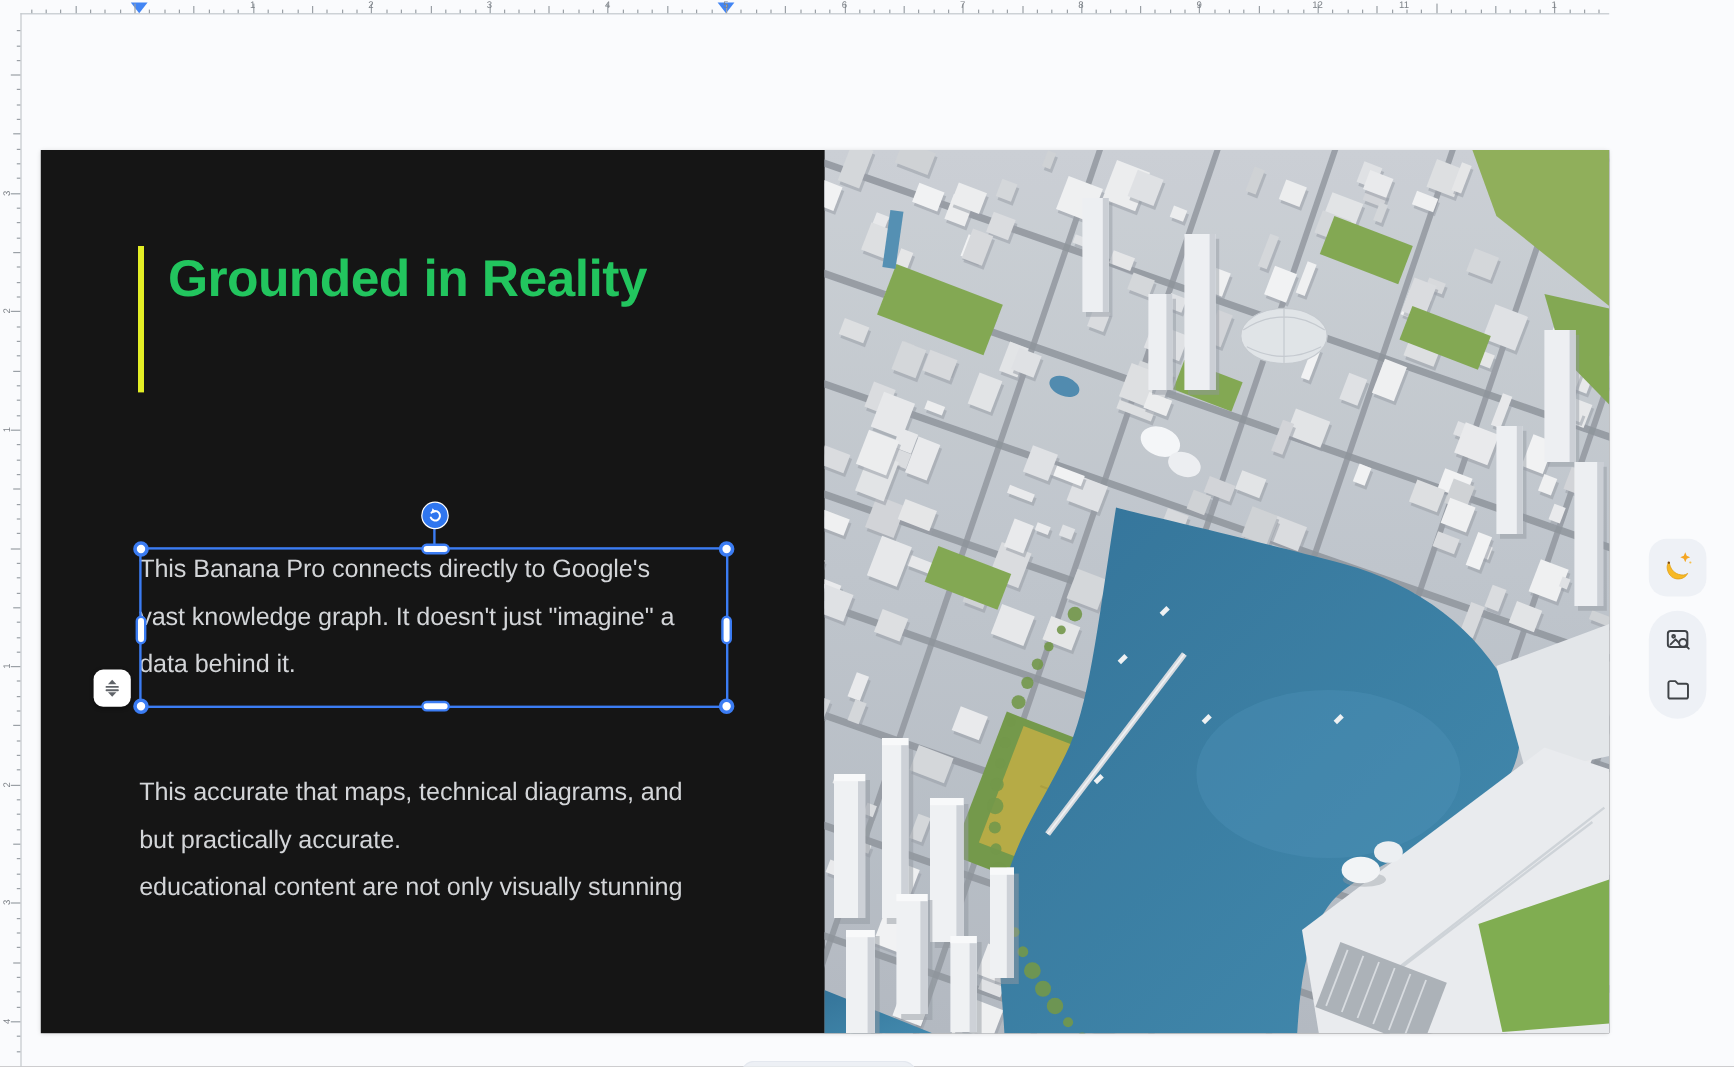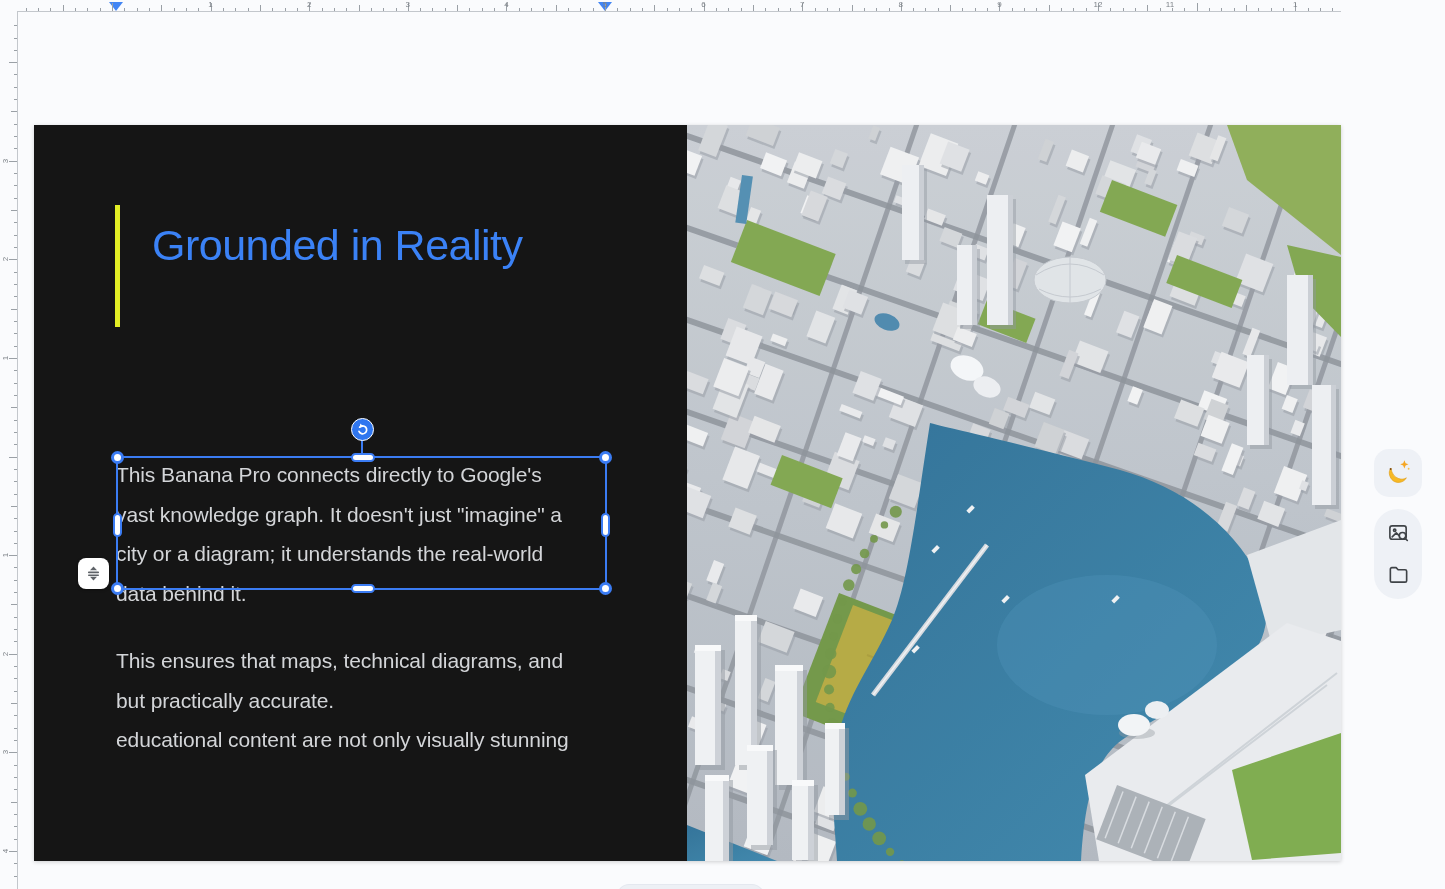--- a/index.html
+++ b/index.html
@@ -15,22 +15,22 @@
   .tick-h{position:absolute;width:1px;background:#9aa0a6;}
   .tick-v{position:absolute;height:1px;background:#9aa0a6;}
   .rnum-h{position:absolute;top:0;font-size:8px;line-height:10px;color:#7d8288;transform:translateX(-50%);}
   .rnum-v{position:absolute;left:0px;width:12px;text-align:center;font-size:8px;line-height:10px;color:#7d8288;transform:translateY(-50%) rotate(-90deg);}
   .indent-marker{position:absolute;top:2px;width:0;height:0;
     border-left:7px solid transparent;border-right:7px solid transparent;border-top:9px solid #4285f4;}
   
   .slide{position:absolute;left:34px;top:125px;width:1307px;height:736px;background:#151515;
     box-shadow:0 1px 4px rgba(0,0,0,.18);}
   .accent-bar{position:absolute;left:81px;top:80px;width:5px;height:122px;background:#e3ee25;}
-  .slide-title{position:absolute;left:102px;top:78px;margin:16px;font-size:43px;line-height:52px;
-    font-weight:400;letter-spacing:-.5px;color:#3b82f6;white-space:nowrap;}
+  .slide-title{position:absolute;left:102px;top:78px;margin:4px;font-size:43px;line-height:52px;
+    font-weight:700;letter-spacing:-.5px;color:#22c55e;white-space:nowrap;}
   .slide-heading{position:absolute;left:81px;top:260px;margin:0;font-size:24px;line-height:28px;
     font-weight:700;letter-spacing:.3px;color:#e3ee25;white-space:nowrap;}
   .body{position:absolute;left:82px;font-size:21px;line-height:39.5px;letter-spacing:-.1px;
     color:#d3d5d8;font-weight:400;}
   .body div{white-space:nowrap;}
   .body1{top:330px;}
   .body2{top:516px;}
   .city{position:absolute;left:653px;top:0;width:654px;height:736px;display:block;}
   
   .sel{position:absolute;left:82px;top:331px;width:491px;height:134px;
@@ -1104,26 +1104,25 @@
       <rect x="232" y="40" width="5" height="95" fill="#c9ced4"></rect>
       <rect x="0" y="0" width="654" height="736" fill="#ffffff" opacity="0.04"></rect>
     </svg>
 
   <div class="accent-bar"></div>
   <h1 class="slide-title">Grounded in Reality</h1>
 
   <div class="body body1">
     <div>This Banana Pro connects directly to Google's</div>
     <div>vast knowledge graph. It doesn't just "imagine" a</div>
-    <div>city or a diagram; it understands the real-world</div>
     <div>data behind it.</div>
   </div>
 
   <div class="body body2">
-    <div>This ensures that maps, technical diagrams, and</div>
+    <div>This accurate that maps, technical diagrams, and</div>
     <div>but practically accurate.</div>
     <div>educational content are not only visually stunning</div>
   </div>
 
   <div class="sel">
     <div class="rot-stem"></div>
     <div class="rot-handle">
       <svg width="15" height="15" viewBox="0 0 15 15">
         <path d="M4.6 5.2 a4 4 0 1 1 -.6 4.2" stroke="#ffffff" stroke-width="1.7" fill="none" stroke-linecap="round"></path>
         <path d="M5.4 1.6 L4.5 5.8 L8.6 4.7 Z" fill="#ffffff"></path>

